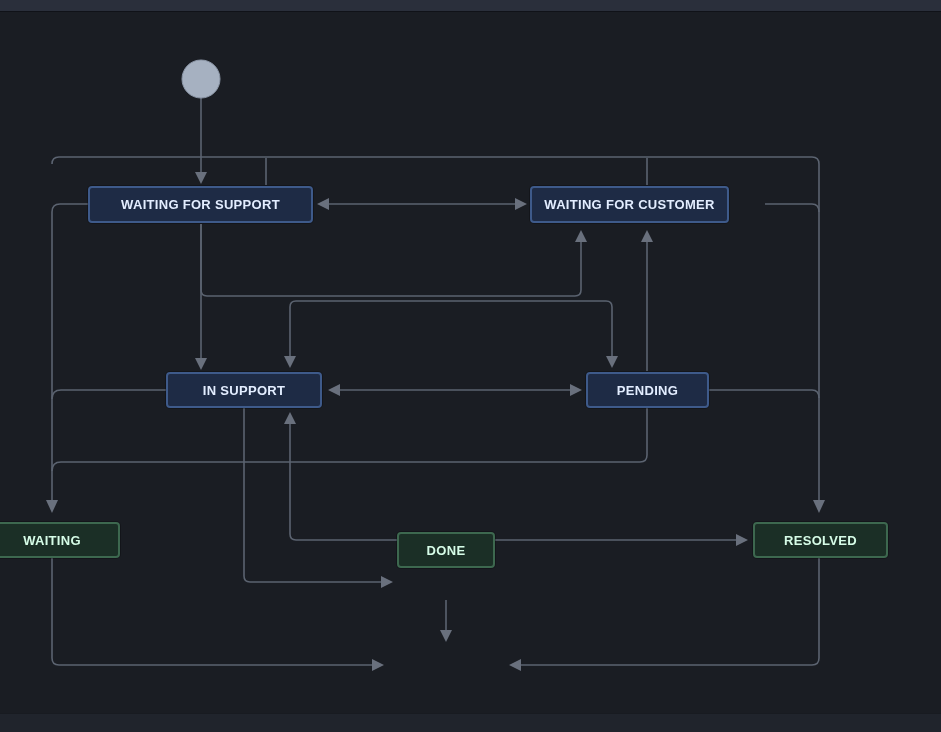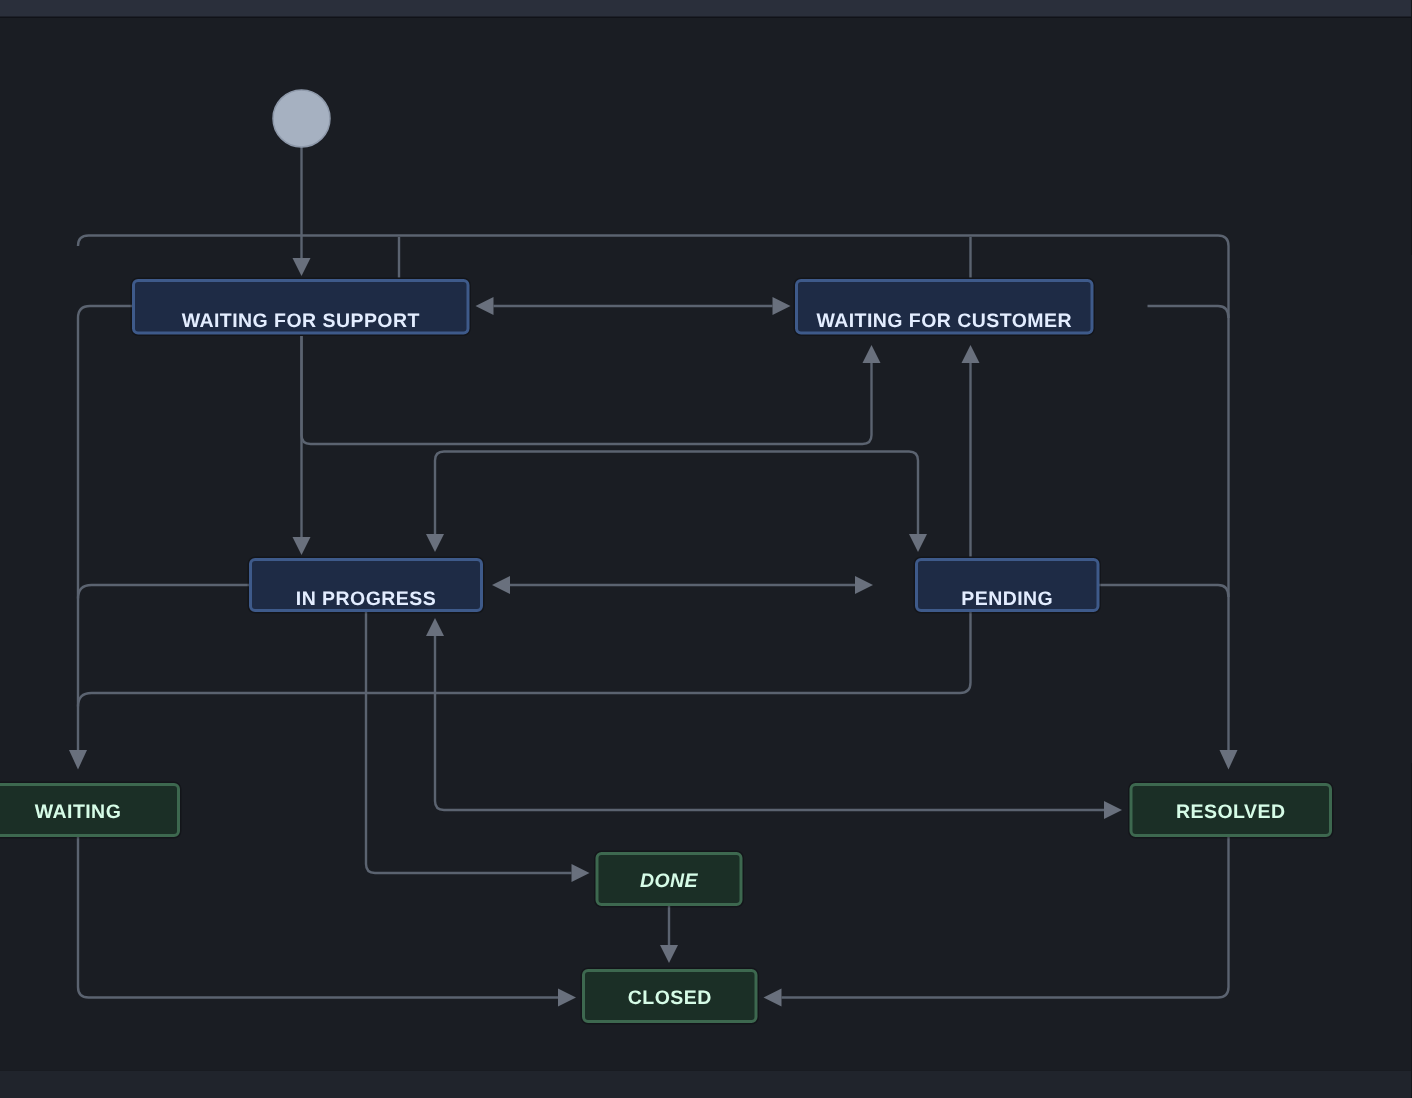--- a/index.html
+++ b/index.html
@@ -18,21 +18,21 @@
   svg.edges{position:absolute;left:0;top:0;z-index:1;}
   svg.edges line, svg.edges path{stroke:#5b6370;stroke-width:1.6;fill:none;}
   svg.edges polygon{fill:#69707d;stroke:none;}
   .start-circle{fill:#a6b1c1;stroke:#8e99aa;stroke-width:1;cursor:pointer;}
   .node{
     position:absolute;display:flex;align-items:center;justify-content:center;
     border-radius:4px;font-weight:bold;font-size:13px;letter-spacing:.3px;
     box-sizing:border-box;z-index:2;cursor:pointer;white-space:nowrap;
     box-shadow:0 0 0 1px rgba(0,0,0,.25);
   }
-  .node.blue{background:#1e2b45;border:2px solid #3e5a8a;color:#e3edff;align-items:flex-end;}
+  .node.blue{background:#1e2b45;border:2px solid #3e5a8a;color:#e3edff;}
   .node.green{background:#1b2f26;border:2px solid #3d684f;color:#d6fce7;}
 </style>
 </head>
 <body>
 
 <div class="screen">
   <div class="topbar"></div>
 
   <svg class="edges" width="941" height="732" viewBox="0 0 941 732">
 
@@ -133,37 +133,34 @@
 
   <div class="node blue" style="left:88px;  top:186px; width:225px; height:37px;">
     <span>WAITING FOR SUPPORT</span>
   </div>
 
   <div class="node blue" style="left:530px; top:186px; width:199px; height:37px;">
     <span>WAITING FOR CUSTOMER</span>
   </div>
 
   <div class="node blue" style="left:166px; top:372px; width:156px; height:36px;">
-    <span>IN PROGRESS</span>
+    <span>IN SUPPORT</span>
   </div>
 
-  <div class="node blue" style="left:586px; top:372px; width:123px; height:36px;margin-left:24px;">
+  <div class="node blue" style="left:586px; top:372px; width:123px; height:36px;">
     <span>PENDING</span>
   </div>
 
   <div class="node green" style="left:-16px; top:522px; width:136px; height:36px;">
     <span>WAITING</span>
   </div>
 
   <div class="node green" style="left:753px; top:522px; width:135px; height:36px;">
     <span>RESOLVED</span>
   </div>
 
-  <div class="node green" style="left:397px; top:568px; width:98px; height:36px;font-style:italic;">
+  <div class="node green" style="left:397px; top:532px; width:98px; height:36px;">
     <span>DONE</span>
   </div>
 
-  <div class="node green" style="left:388px; top:646px; width:117px; height:36px;">
-    <span>CLOSED</span>
-  </div>
 
   <div class="bottombar"></div>
 </div>
 
 </body></html>

